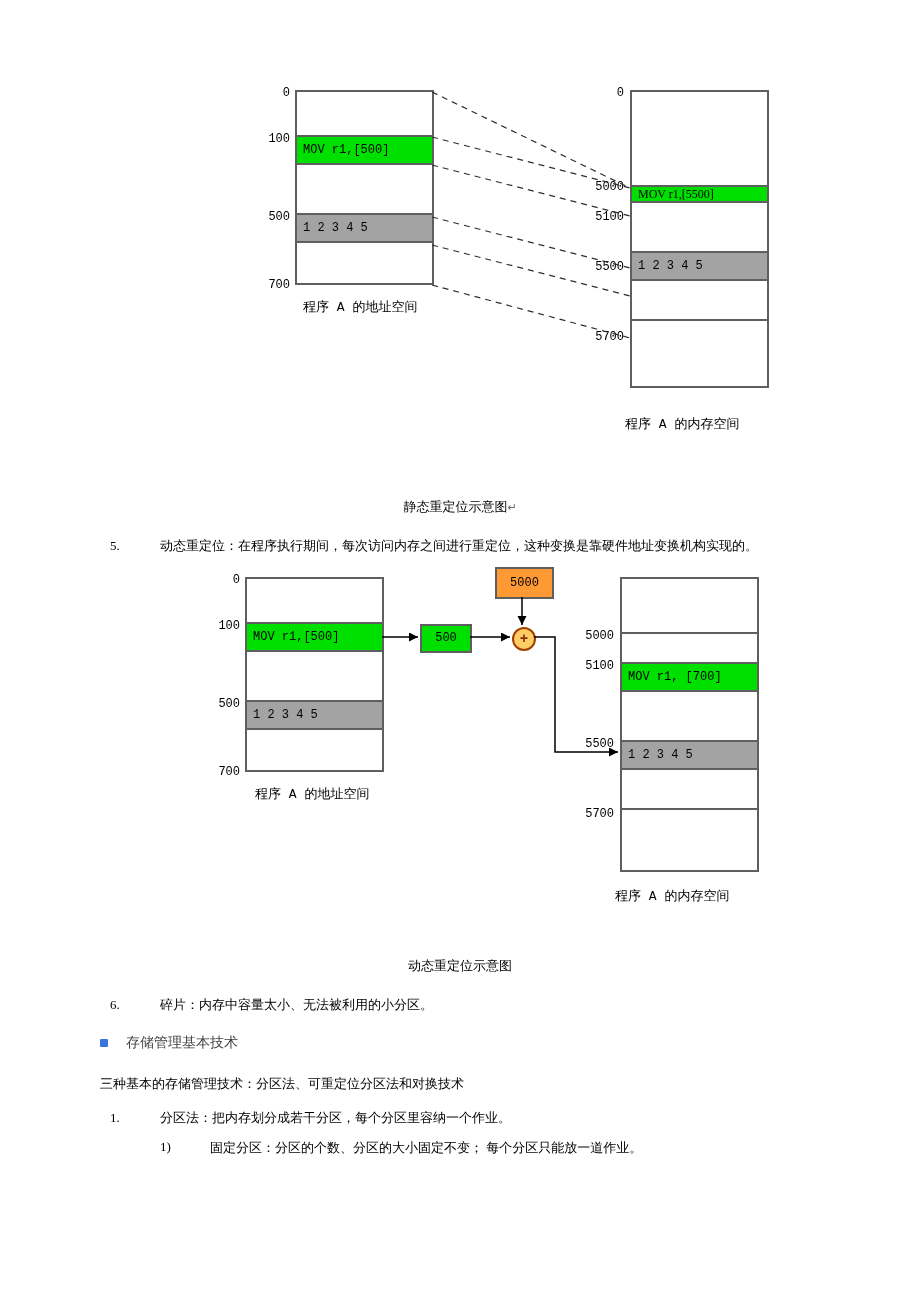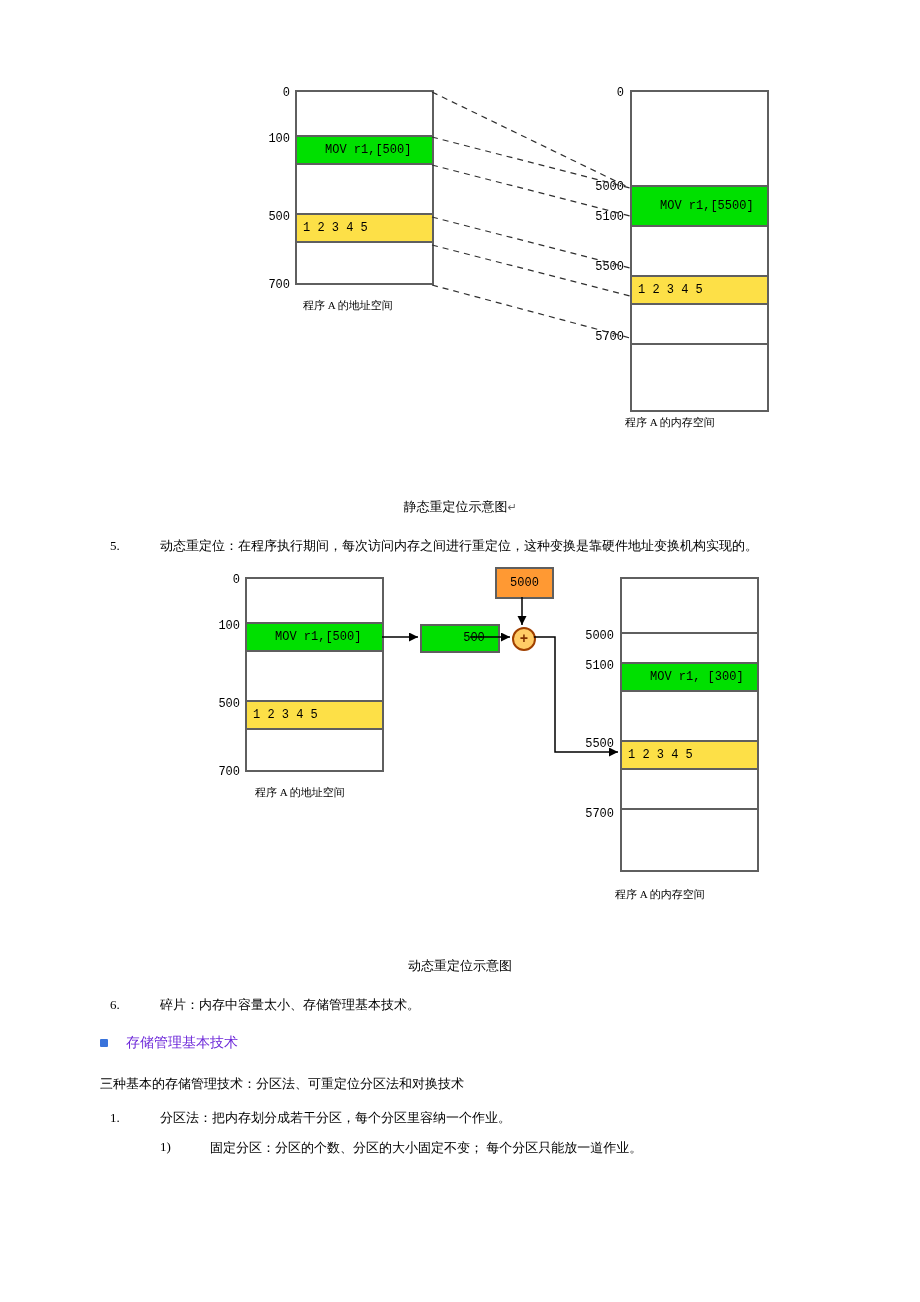--- a/index.html
+++ b/index.html
@@ -38,41 +38,41 @@
     border-bottom: 2px solid #5f5f5f;
     font-family: "Courier New", monospace;
     font-size: 12px;
     display: flex;
     align-items: center;
     padding-left: 6px;
     box-sizing: border-box;
     position: relative;
   }
   .mem-row:last-child { border-bottom: none; }
-  .green { background: #00e000; padding-left: 28px; }
-  .yellow { background: #fde047; }
+  .green { background: #00e000; }
+  .yellow { background: #a3a3a3; }
   .orange { background: #ff9933; }
   .lbl {
     position: absolute;
     font-family: "Courier New", monospace;
     font-size: 12px;
     text-align: right;
     width: 40px;
   }
   .lbl-r {
     position: absolute;
     font-family: "Courier New", monospace;
     font-size: 12px;
     text-align: right;
     width: 40px;
   }
   .caption-below {
     position: absolute;
-    font-family: Liberation Serif, serif;
-    font-size: 11px;
+    font-family: Liberation Mono, monospace;
+    font-size: 13px;
   }
   .fig-caption {
     text-align: center;
     font-size: 13px;
     margin: 6px 0 20px 0;
   }
   svg.dash-lines {
     position: absolute;
     left: 0; top: 0;
     overflow: visible;
@@ -108,21 +108,21 @@
     display: flex;
     align-items: center;
     margin: 18px 0;
   }
   .bullet-dot {
     width: 8px; height: 8px;
     background: #3973db;
     border-radius: 1px;
     margin-right: 18px;
   }
-  .bullet-text { color: #6d28d9; font-size: 14px; text-align: right; }
+  .bullet-text { color: #404040; font-size: 14px; text-align: right; }
   .para {
     margin: 22px 0 14px 0;
     line-height: 1.6;
   }
   .box-small {
     position: absolute;
     border: 2px solid #5f5f5f;
     font-family: "Courier New", monospace;
     font-size: 12px;
     display: flex;
@@ -162,21 +162,21 @@
       <div class="mem-row" style="height:40px; border-bottom:none;"></div>
     </div>
     <span class="lbl" style="left:90px; top:6px;">0</span>
     <span class="lbl" style="left:90px; top:52px;">100</span>
     <span class="lbl" style="left:90px; top:130px;">500</span>
     <span class="lbl" style="left:90px; top:198px;">700</span>
     <span class="caption-below" style="left:143px; top:218px;">程序 A 的地址空间</span>
 
     <div class="mem-col" style="left:470px; top:10px;">
       <div class="mem-row" style="height:95px;"></div>
-      <div class="mem-row green" style="height:40px;">MOV r1,[5500]</div>
+      <div class="mem-row green" style="height:16px;font-family:Liberation Serif, serif;">MOV r1,[5500]</div>
       <div class="mem-row" style="height:50px;"></div>
       <div class="mem-row yellow" style="height:28px;">1 2 3 4 5</div>
       <div class="mem-row" style="height:40px;"></div>
       <div class="mem-row" style="height:65px; border-bottom:none;"></div>
     </div>
     <span class="lbl-r" style="left:424px; top:6px;">0</span>
     <span class="lbl-r" style="left:424px; top:100px;">5000</span>
     <span class="lbl-r" style="left:424px; top:130px;">5100</span>
     <span class="lbl-r" style="left:424px; top:180px;">5500</span>
     <span class="lbl-r" style="left:424px; top:250px;">5700</span>
@@ -218,21 +218,21 @@
 
     <div class="box-small green" style="left:260px; top:57px; width:48px; height:25px;">500</div>
 
     <div class="box-small orange" style="left:335px; top:0px; width:55px; height:28px;">5000</div>
 
     <div class="adder" style="left:352px; top:60px;">+</div>
 
     <div class="mem-col" style="left:460px; top:10px;">
       <div class="mem-row" style="height:55px;"></div>
       <div class="mem-row" style="height:30px;"></div>
-      <div class="mem-row green" style="height:28px;">MOV r1, [300]</div>
+      <div class="mem-row green" style="height:28px;">MOV r1, [700]</div>
       <div class="mem-row" style="height:50px;"></div>
       <div class="mem-row yellow" style="height:28px;">1 2 3 4 5</div>
       <div class="mem-row" style="height:40px;"></div>
       <div class="mem-row" style="height:60px; border-bottom:none;"></div>
     </div>
     <span class="lbl-r" style="left:414px; top:62px;">5000</span>
     <span class="lbl-r" style="left:414px; top:92px;">5100</span>
     <span class="lbl-r" style="left:414px; top:170px;">5500</span>
     <span class="lbl-r" style="left:414px; top:240px;">5700</span>
     <span class="caption-below" style="left:455px; top:320px;">程序 A 的内存空间</span>
@@ -251,21 +251,21 @@
       <line class="solid" x1="362" y1="30" x2="362" y2="58" marker-end="url(#ah)"></line>
 
       <path class="solid" d="M374 70 L395 70 L395 185 L458 185" marker-end="url(#ah)"></path>
     </svg>
   </div>
 
   <div class="fig-caption">动态重定位示意图</div>
 
   <div class="list-item">
     <div class="list-num">6.</div>
-    <div class="list-body">碎片：内存中容量太小、存储管理基本技术。</div>
+    <div class="list-body">碎片：内存中容量太小、无法被利用的小分区。</div>
   </div>
 
   <div class="bullet-row">
     <div class="bullet-dot"></div>
     <div class="bullet-text">存储管理基本技术</div>
   </div>
 
   <div class="para" style="margin-left:0;">三种基本的存储管理技术：分区法、可重定位分区法和对换技术</div>
 
   <div class="list-item">

